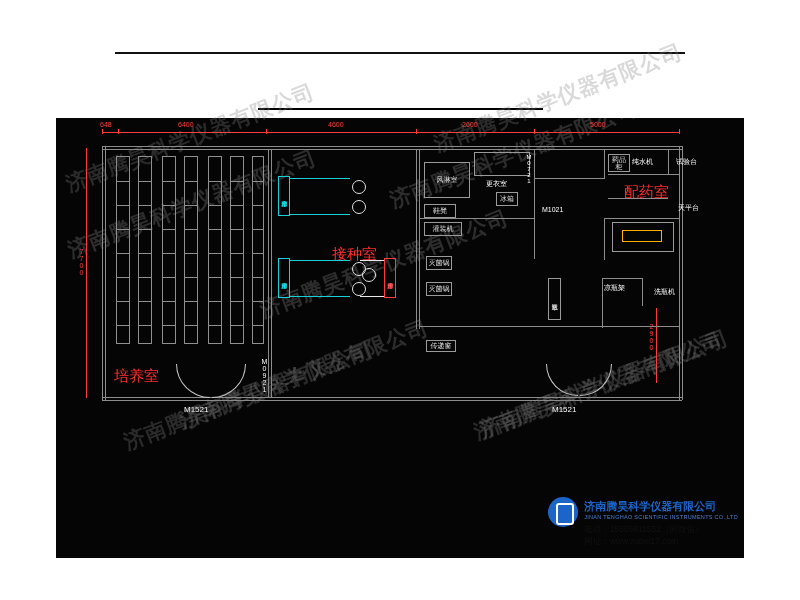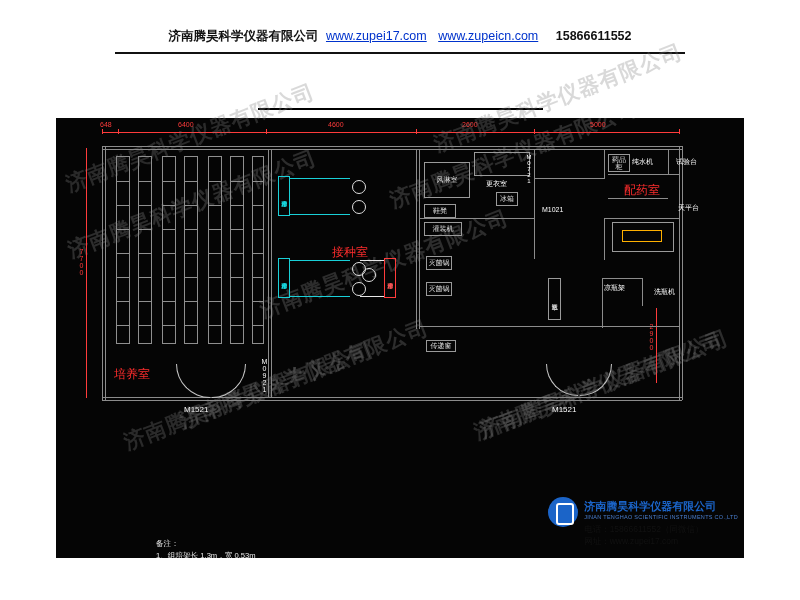--- a/index.html
+++ b/index.html
@@ -22,21 +22,21 @@
   
   .ln{position:absolute;background:#8c8c8c;}
   .ln.w{height:1px;}
   .ln.v{width:1px;}
   .cyan{background:#19d0d8 !important;}
   .wht{background:#e8e8e8 !important;}
 
   .lbl{position:absolute;font-size:7px;color:#d8d8d8;white-space:nowrap;line-height:1;}
   .lbl.r{color:#ff2d2d;}
   .lbl.w{color:#ffffff;}
-  .lbl.big{font-size:12px;}
+  .lbl.big{font-size:15px;}
   .vert{writing-mode:vertical-rl;text-orientation:upright;}
 
   .dimtxt{position:absolute;font-size:7px;color:#ff3b3b;white-space:nowrap;}
   .dimline{position:absolute;height:1px;background:#ff3b3b;}
   .dimtick{position:absolute;width:1px;height:5px;background:#ff3b3b;}
 
   .box{position:absolute;border:1px solid #9a9a9a;box-sizing:border-box;}
   .rack{position:absolute;border:1px solid #8f8f8f;box-sizing:border-box;}
   .rack i{position:absolute;left:0;right:0;height:1px;background:#8f8f8f;}
 
@@ -65,26 +65,20 @@
   .logo .l3{font-size:8.5px;color:#111;white-space:nowrap;margin-top:4px;}
   .logo .l4{font-size:8.5px;color:#111;white-space:nowrap;}
   .logo .badge{position:absolute;left:-36px;top:-2px;width:30px;height:30px;border-radius:50%;background:#1b64c8;}
   .logo .badge:after{content:"";position:absolute;left:8px;top:6px;width:14px;height:18px;border:2px solid #fff;border-radius:3px;}
 </style>
 </head>
 <body>
 
 <div class="page">
 
-  <div class="hdr">
-    <span class="co">济南腾昊科学仪器有限公司</span>
-    <a href="#">www.zupei17.com</a>
-    <a href="#">www.zupeicn.com</a>
-    <span class="tel">15866611552</span>
-  </div>
   <div class="hdr-rule"></div>
 
   <div class="title-rule"></div>
 
   <div class="canvas">
 
     <div class="wm dark" style="left:8px;top:120px;">济南腾昊科学仪器有限公司</div>
     <div class="wm dark" style="left:200px;top:180px;">济南腾昊科学仪器有限公司</div>
     <div class="wm dark" style="left:330px;top:70px;">济南腾昊科学仪器有限公司</div>
     <div class="wm dark" style="left:120px;top:290px;">济南腾昊科学仪器有限公司</div>
@@ -289,25 +283,20 @@
     <div class="lbl w" style="left:548px;top:166px;">凉瓶架</div>
 
     <div class="ln v" style="left:546px;top:160px;height:50px;"></div>
     <div class="ln w" style="left:546px;top:160px;width:40px;"></div>
     <div class="ln v" style="left:586px;top:160px;height:28px;"></div>
 
     <div class="door" style="left:490px;top:246px;width:32px;height:32px;"></div>
     <div class="door rt" style="left:524px;top:246px;width:32px;height:32px;"></div>
     <div class="lbl w" style="left:496px;top:288px;font-size:8px;">M1521</div>
 
-    <div class="notes">
-      <div class="n">备注：</div>
-      <div class="n">1、组培架长 1.3m，宽 0.53m</div>
-
-    </div>
 
   </div>
 
   <div class="wm grey" style="left:62px;top:172px;">济南腾昊科学仪器有限公司</div>
   <div class="wm grey" style="left:430px;top:132px;">济南腾昊科学仪器有限公司</div>
   <div class="wm grey" style="left:120px;top:430px;">济南腾昊科学仪器有限公司</div>
   <div class="wm grey" style="left:470px;top:420px;">济南腾昊科学仪器有限公司</div>
 
   <div class="logo">
     <div class="badge"></div>

